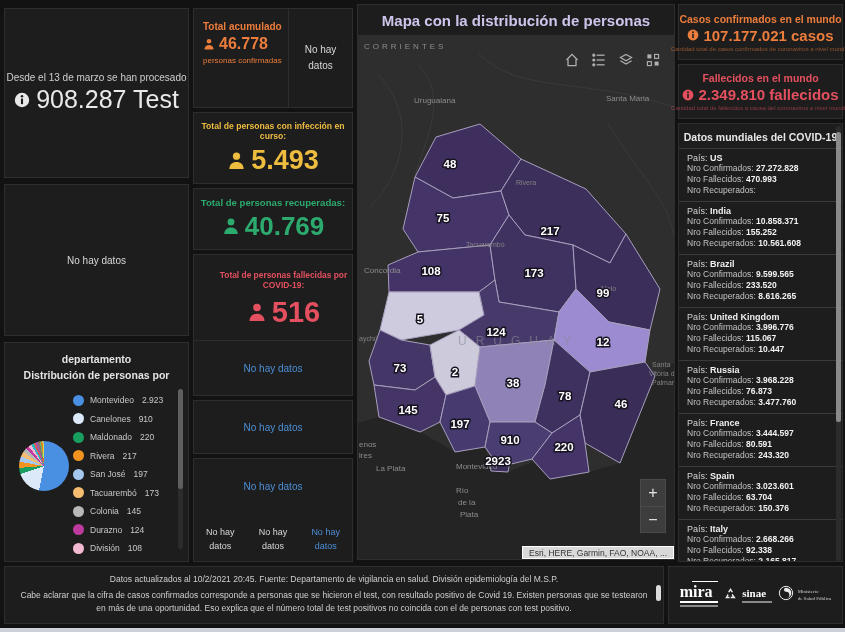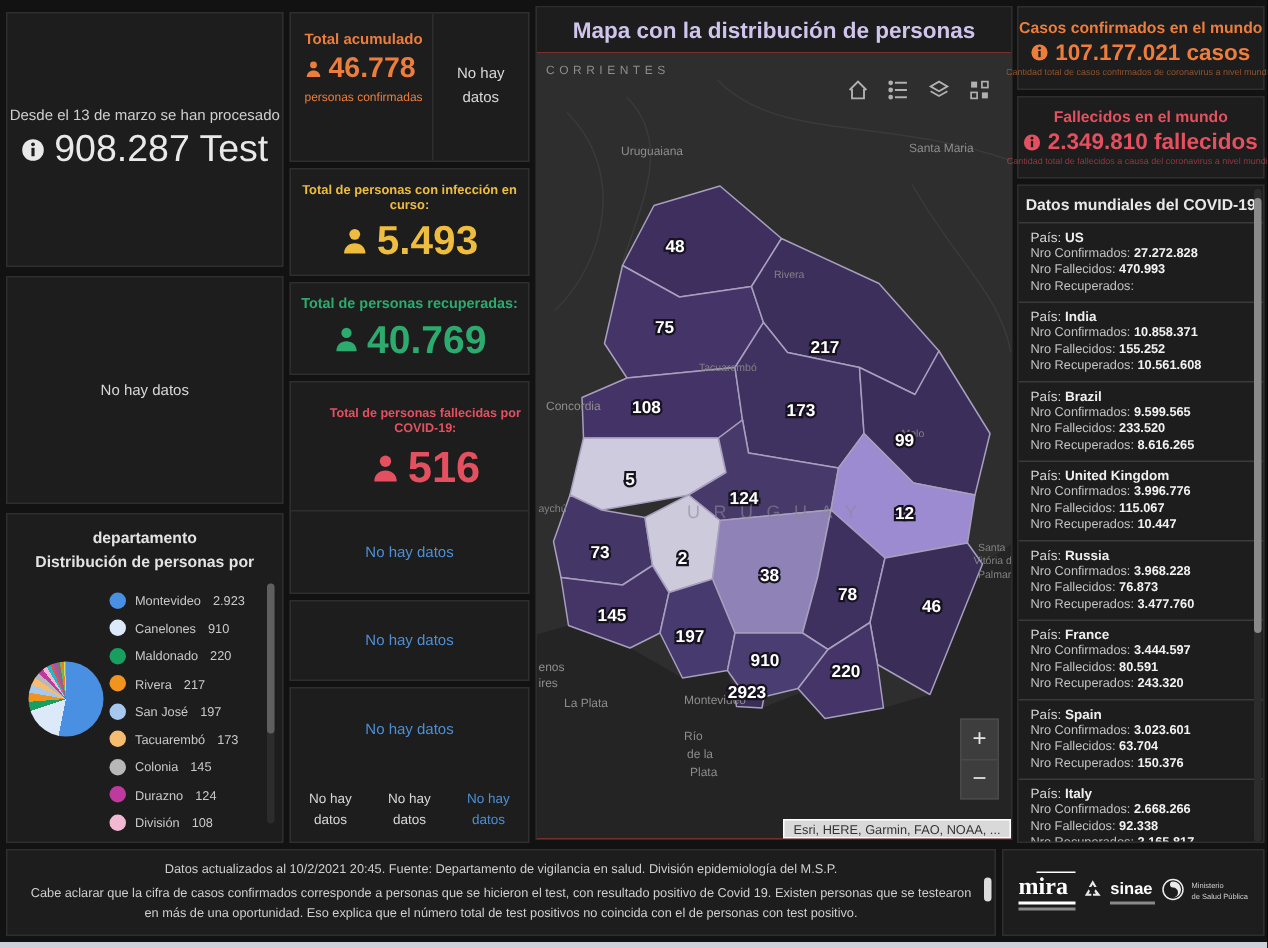--- a/index.html
+++ b/index.html
@@ -26,21 +26,21 @@
   .leg-item { display:flex; align-items:center; gap:6px; height:18.5px; }
   .dot { width:11px; height:11px; border-radius:50%; flex:0 0 auto; }
   .leg-label { font-size:8.5px; color:#c9c9c9; white-space:nowrap; }
   .leg-value { font-size:8.5px; color:#c9c9c9; margin-left:2px; }
   .vscroll { position:absolute; width:5px; border-radius:3px; background:#2c2c2c; }
   .vthumb { position:absolute; width:5px; border-radius:3px; background:#5f5f5f; }
 
   
   .map-title { height:30px; display:flex; align-items:center; justify-content:center;
                font-size:15px; font-weight:700; color:#cfc5ec; background:#1d1d1d; }
-  .map-body { position:absolute; left:0; top:30px; right:0; bottom:0; background:#ef4444; overflow:hidden; }
+  .map-body { position:absolute; left:0; top:30px; right:0; bottom:0; background:#ec4899; overflow:hidden; }
   .map-body svg.basemap { position:absolute; left:0; top:0; }
   .dept { stroke:#a79fbd; stroke-width:1; stroke-linejoin:round; }
   .dnum { font:700 11.5px "Liberation Sans", sans-serif; fill:#ffffff; stroke:#17121f; stroke-width:3px;
           paint-order:stroke; text-anchor:middle; }
   .plabel { font:8px "Liberation Sans", sans-serif; fill:#8d8d8d; }
   .plabel-sm { font:7px "Liberation Sans", sans-serif; fill:#828282; }
   .map-toolbar { position:absolute; top:16px; right:12px; display:flex; gap:9px; }
   .map-toolbar span { width:18px; height:18px; display:flex; align-items:center; justify-content:center; cursor:pointer; }
   .zoomctl { position:absolute; right:8px; bottom:26px; width:26px; background:#3d3d3d; border:1px solid #4a4a4a; }
   .zoomctl div { height:26px; display:flex; align-items:center; justify-content:center; color:#e4e4e4;
@@ -58,21 +58,21 @@
   .country + .country { border-top:1px solid #3a3a3a; }
   .c-title { font-size:9px; color:#d5d5d5; }
   .c-title b { color:#efefef; }
   .c-line { font-size:8.5px; color:#c3c3c3; line-height:11px; }
   .c-line b { color:#f2f2f2; }
 
   
   .foot-left { font-size:8.5px; color:#cfcfcf; text-align:center; padding:6px 14px; line-height:1.45; }
   .foot-left .l2 { margin-top:4px; }
   .logos { display:flex; align-items:center; justify-content:space-around; padding:0 8px; }
-  .logo { display:flex; align-items:center; gap:4px; color:#eaeaea; }
+  .logo { display:flex; align-items:center; gap:4px; color:#eaeaea;font-family:Liberation Serif, serif; }
   .mira-txt { font-family:"Liberation Serif", serif; font-weight:700; font-size:16px; color:#fff;
               border-bottom:2px solid #fff; line-height:1; padding-bottom:1px; position:relative; }
   .mira-txt::before { content:""; position:absolute; top:-3px; right:0; width:26px; height:1.5px; background:#fff; }
   .tagline { height:2px; background:#8a8a8a; margin-top:2px; }
   .sinae-txt { font-weight:700; font-size:11px; color:#fff; line-height:1; }
   .msp-txt { font-size:5px; color:#cfcfcf; line-height:1.4; }
   .bottom-strip { position:absolute; left:0; top:628px; width:845px; height:4px; background:#ccd1da; }
   .mini-row { position:absolute; left:0; right:0; bottom:8px; display:flex; justify-content:space-around; }
   .mini-row div { width:48px; text-align:center; font-size:9px; line-height:1.5; }
 </style>
@@ -168,21 +168,21 @@
   <div class="panel" style="left:193px; top:8px; width:160px; height:100px;">
     <div style="position:absolute; left:0; top:0; bottom:0; width:94px; padding:12px 6px 0 9px;" class="t-orange">
       <div class="stat-title" style="font-size:10px;">Total acumulado</div>
       <div style="display:flex; align-items:center; gap:4px; margin:3px 0;">
         <span class="person-icon">
           <svg width="12" height="12" viewBox="0 0 20 20" fill="#ec7d3c">
               <circle cx="10" cy="5.5" r="3.8"></circle>
               <path d="M2.5 19 c0-4.6 3.3-7.3 7.5-7.3 s7.5 2.7 7.5 7.3 z"></path>
             </svg>
         </span>
-        <span class="big-num" style="font-size:19px;">46.778</span>
+        <span class="big-num" style="font-size:16px;">46.778</span>
       </div>
       <div style="font-size:8px;">personas confirmadas</div>
     </div>
     <div class="center t-white" style="position:absolute; left:94px; top:0; bottom:0; right:0; border-left:1px solid #2e2e2e; font-size:10px; line-height:1.6;">
       <div style="width:52px;">No hay datos</div>
     </div>
   </div>
 
   <div class="panel center t-yellow" style="left:193px; top:112px; width:160px; height:72px;">
     <div class="stat-title" style="font-size:8.6px; margin-bottom:4px;">Total de personas con infección en curso:</div>

